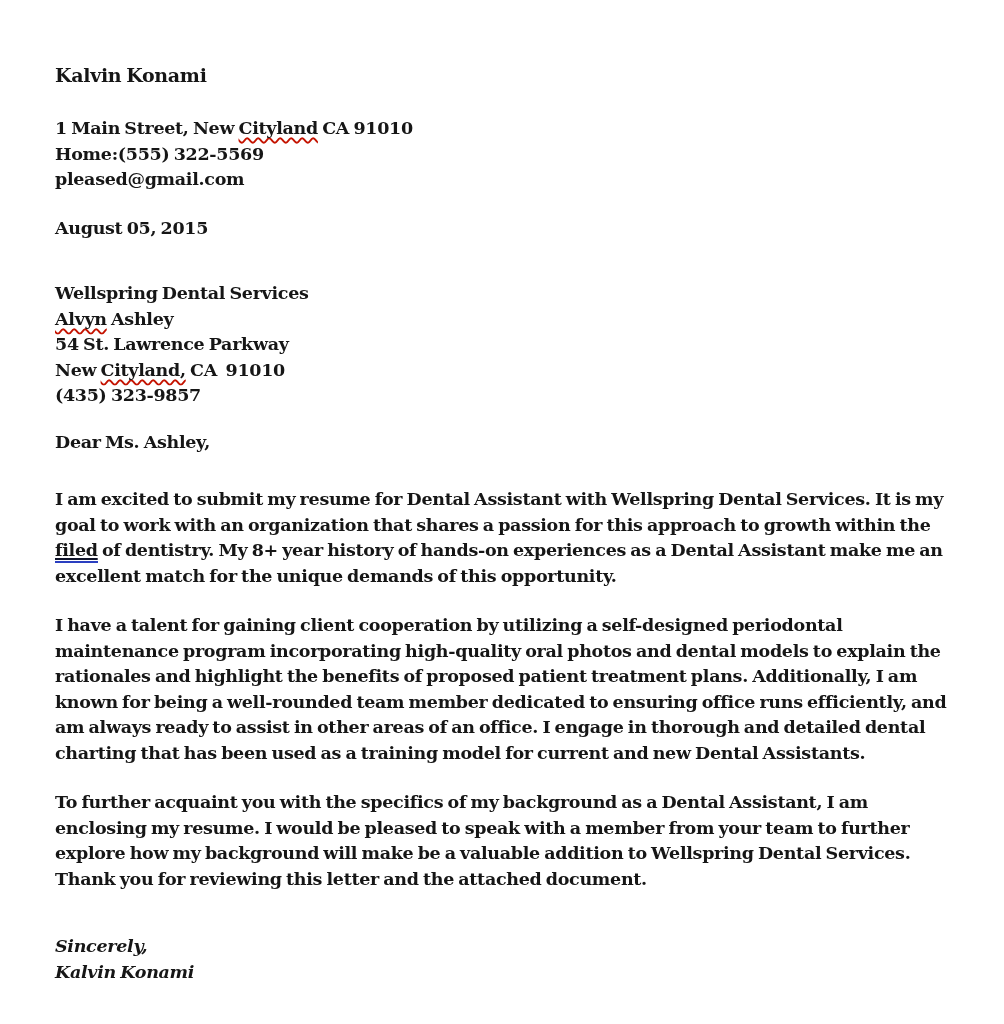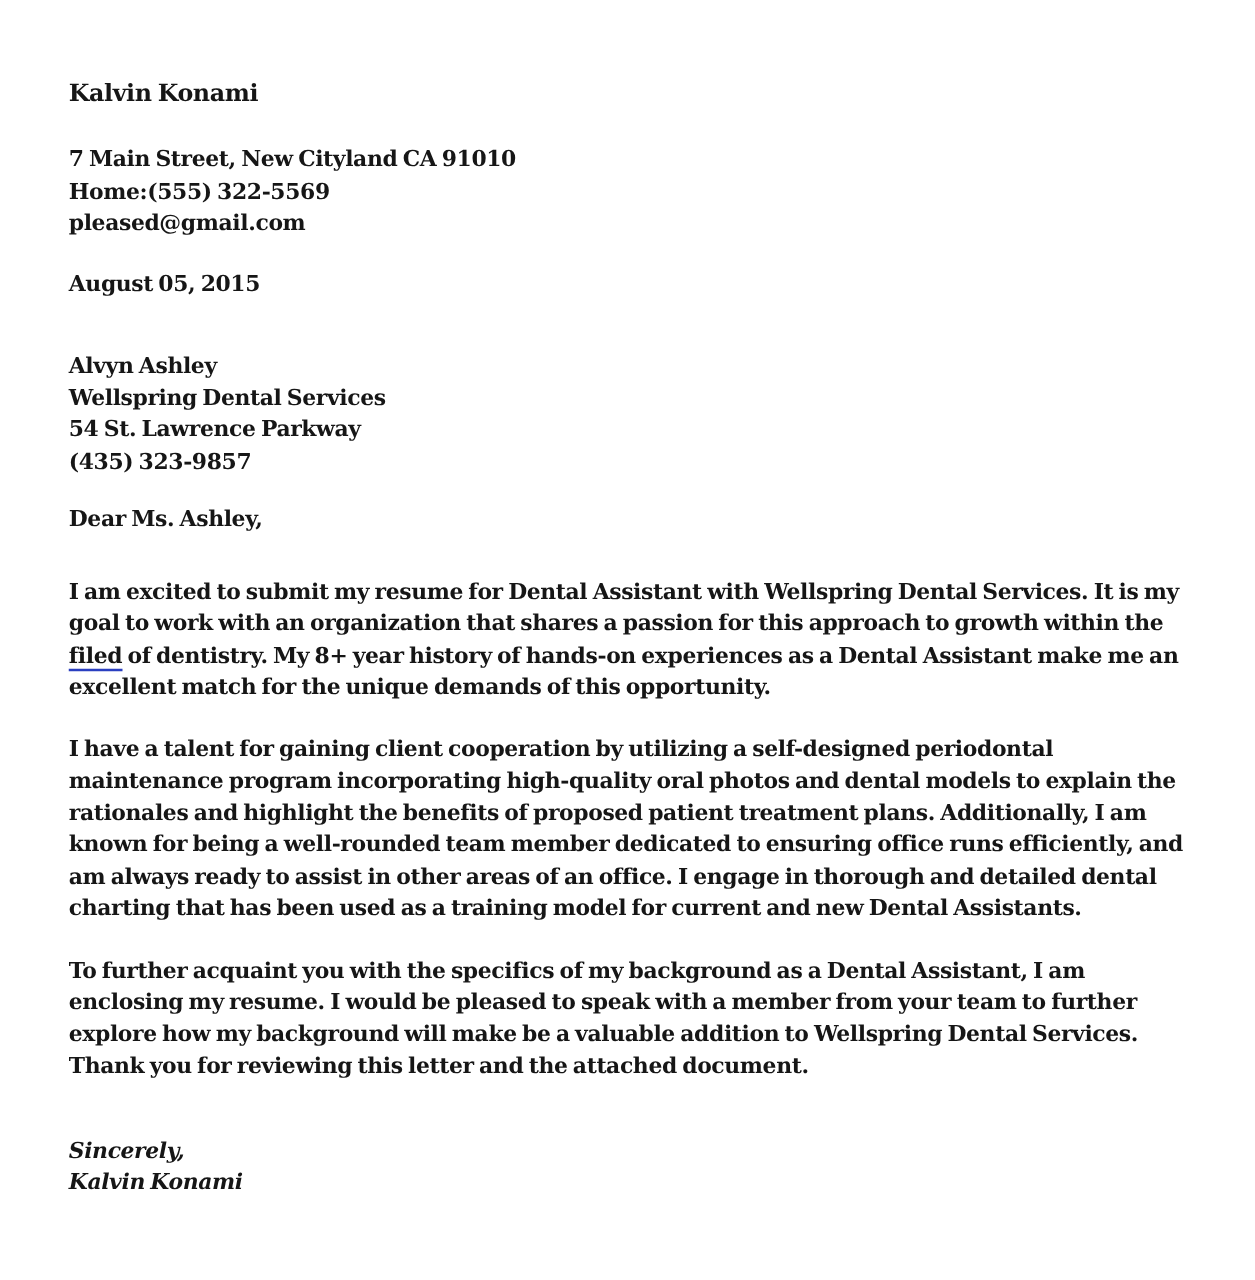--- a/index.html
+++ b/index.html
@@ -39,55 +39,58 @@
     line-height: 26px;
     margin-bottom: 28px;
   }
   .block { margin-bottom: 23px; }
   .block-date { margin-bottom: 40px; }
   .block-recipient { margin-bottom: 21px; }
   .salutation { margin-bottom: 32px; }
   .body-paragraphs { margin-bottom: 18px; }
   .closing-block { margin-top: 42px; font-style: italic; }
   .mark-spell {
+    text-decoration: underline;
     text-decoration-style: wavy;
     text-decoration-color: #c41200;
     text-decoration-thickness: 2px;
     text-underline-offset: 3px;
     text-decoration-skip-ink: none;
   }
   .mark-grammar {
+    text-decoration: underline;
     text-decoration-color: #10142a;
     text-decoration-thickness: 1.5px;
     text-underline-offset: 2px;
     border-bottom: 2.5px solid #2a3fc0;
     padding-bottom: 0.5px;
   }
 </style>
 </head>
 <body>
 
 <div class="page">
 
   <div class="line sender-name">Kalvin Konami</div>
 
   <div class="block">
-    <div class="line"><span>7 Main Street, New </span><span class="mark-spell">Cityland</span><span> CA 91010</span></div>
+    <div class="line"><span>1 Main Street, New </span><span class="mark-spell">Cityland</span><span> CA 91010</span></div>
     <div class="line">Home:(555) 322-5569</div>
     <div class="line">pleased@gmail.com</div>
   </div>
 
   <div class="block block-date">
     <div class="line">August 05, 2015</div>
   </div>
 
   <div class="block block-recipient">
+    <div class="line">Wellspring Dental Services</div>
     <div class="line"><span class="mark-spell">Alvyn</span><span> Ashley</span></div>
-    <div class="line">Wellspring Dental Services</div>
     <div class="line">54 St. Lawrence Parkway</div>
+    <div class="line"><span>New </span><span class="mark-spell">Cityland,</span><span> CA  91010</span></div>
     <div class="line">(435) 323-9857</div>
   </div>
 
   <div class="line salutation">Dear Ms. Ashley,</div>
 
   <div class="body-paragraphs">
     <p class="para"><span>I am excited to submit my resume for Dental Assistant with Wellspring Dental Services. It is my goal to work with an organization that shares a passion for this approach to growth within the </span><span class="mark-grammar">filed</span><span> of dentistry. My 8+ year history of hands-on experiences as a Dental Assistant make me an excellent match for the unique demands of this opportunity.</span></p>
     <p class="para"><span>I have a talent for gaining client cooperation by utilizing a self-designed periodontal maintenance program incorporating high-quality oral photos and dental models to explain the rationales and highlight the benefits of proposed patient treatment plans. Additionally, I am known for being a well-rounded team member dedicated to ensuring office runs efficiently, and am always ready to assist in other areas of an office. I engage in thorough and detailed dental charting that has been used as a training model for current and new Dental Assistants.</span></p>
     <p class="para"><span>To further acquaint you with the specifics of my background as a Dental Assistant, I am enclosing my resume. I would be pleased to speak with a member from your team to further explore how my background will make be a valuable addition to Wellspring Dental Services. Thank you for reviewing this letter and the attached document.</span></p>
   </div>

